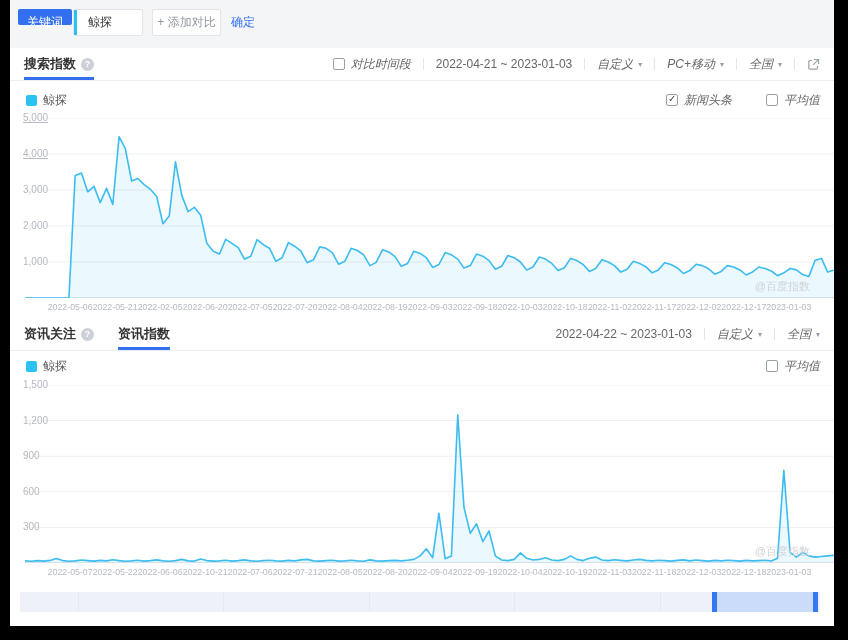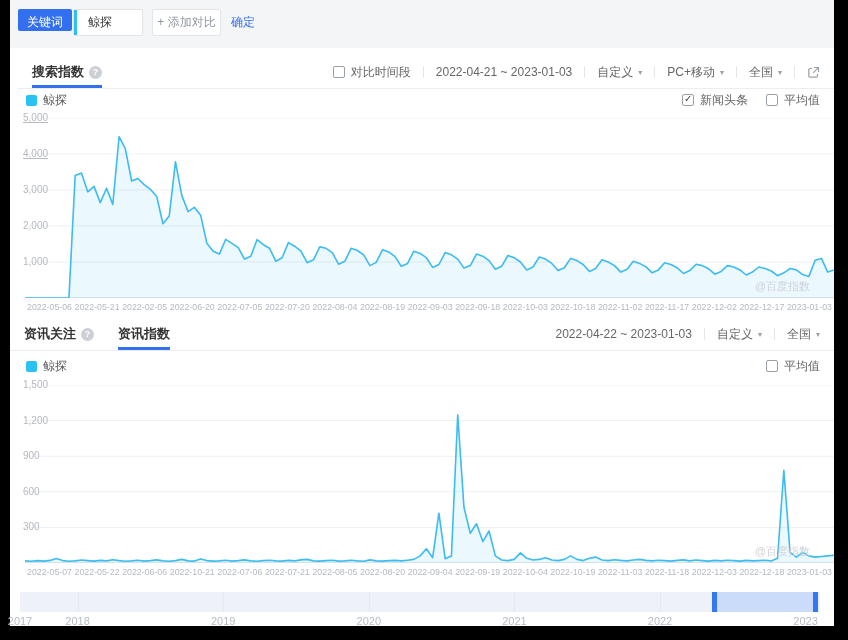--- a/index.html
+++ b/index.html
@@ -2,65 +2,65 @@
 <html><head>
 <meta charset="utf-8">
 <style>
   * { box-sizing: border-box; margin: 0; padding: 0; }
   html,body { width:848px; height:640px; }
   body { background:#000; position:relative; font-family:"Liberation Sans","DejaVu Sans",sans-serif; overflow:hidden; }
   .page { position:absolute; left:10px; top:0; right:14px; bottom:14px; background:#fff; }
 
   
   .topstrip { position:absolute; top:0; left:0; right:0; height:48px; background:#f4f5f7; }
-  .kw-btn { position:absolute; left:8px; top:9px; height:22px; line-height:27px; padding:0 9px;
+  .kw-btn { position:absolute; left:8px; top:9px; height:16px; line-height:27px; padding:0 9px;
             background:#3370f0; color:#fff; font-size:12px; border-radius:2px; cursor:pointer; }
   .kw-box { position:absolute; left:63px; top:9px; width:70px; height:27px; background:#fff;
             border:1px solid #e2e4e8; border-radius:2px; display:flex; align-items:center; }
   .kw-accent { width:3px; height:100%; background:#2ac2f2; flex:none; }
   .kw-text { font-size:12px; color:#333; padding-left:11px; }
   .add-box { position:absolute; left:142px; top:9px; width:69px; height:27px; background:#fff;
              border:1px solid #e2e4e8; border-radius:2px; color:#9097a1; font-size:12px;
              display:flex; align-items:center; justify-content:center; cursor:pointer; }
   .confirm { position:absolute; left:221px; top:9px; height:27px; line-height:27px;
              color:#3370f0; font-size:12px; cursor:pointer; }
 
   
   .card { position:absolute; top:48px; left:0; right:0; bottom:0; background:#fff; }
 
   .sec-hdr { position:absolute; left:0; right:0; height:33px; border-bottom:1px solid #ebedf0;
              display:flex; align-items:stretch; padding:0 14px; }
-  .hdr1 { top:8px;margin-left:8px; } .hdr2 { top:270px;justify-content:flex-end; }
+  .hdr1 { top:0; } .hdr2 { top:270px;justify-content:flex-end; }
   .tabs { display:flex; align-items:stretch; }
   .tab { display:flex; align-items:center; margin-right:24px; border-bottom:3px solid transparent;
          padding-top:3px; font-size:13px; font-weight:bold; color:#333; cursor:pointer; }
   .tab.on { border-bottom-color:#3370f0; }
   .help { width:13px; height:13px; border-radius:50%; background:#ccd0d6; color:#fff; font-size:9px;
           line-height:13px; text-align:center; margin-left:5px; font-weight:bold; cursor:pointer; }
   .hdr-right { margin-left:auto; display:flex; align-items:center; font-size:12px; color:#666; }
   .sep { width:1px; height:12px; background:#e4e6ea; margin:0 12px; }
   .caret { font-size:8px; color:#9aa0a8; margin-left:5px; }
-  .ctrl { display:flex; align-items:center; cursor:pointer; }
+  .ctrl { display:flex; align-items:center; cursor:pointer;font-style:italic; }
   .cb { width:12px; height:12px; border:1px solid #9aa0a8; border-radius:2px; display:inline-block;
         margin-right:6px; position:relative; background:#fff; flex:none; }
   .cb.on::after { content:"\2713"; position:absolute; left:1px; top:-2px; font-size:10px; color:#444; font-weight:bold; }
   .ext-icon { margin-left:0; display:flex; align-items:center; cursor:pointer; }
 
   .legend-row { position:absolute; left:16px; right:14px; height:20px; display:flex; align-items:center; }
   .lg1 { top:42px; } .lg2 { top:308px; }
   .sq { width:11px; height:11px; background:#2ac2f2; border-radius:2px; margin-right:6px; flex:none; }
   .lg-label { font-size:12px; color:#555; }
-  .lg-right { margin-left:auto; display:flex; align-items:center; font-size:12px; color:#666; gap:18px; }
+  .lg-right { margin-left:auto; display:flex; align-items:center; font-size:12px; color:#666; gap:34px; }
 
   .plot-wrap { position:absolute; left:15px; right:0; }
   .pw1 { top:70px; } .pw2 { top:337px; }
   .plot { position:relative; width:100%; }
   .p1 { height:180px; } .p2 { height:178px; }
   .ylabels span { position:absolute; left:-2px; font-size:10px; color:#b5b9c1; }
-  .xlabels { display:flex; justify-content:space-between; margin-top:4px; padding:0 2px;
+  .xlabels { display:flex; justify-content:center; margin-top:4px; padding:0 2px;
              font-size:8.8px; color:#b5b9c1; white-space:nowrap; }
   .watermark { position:absolute; right:24px; bottom:4px; font-size:11px; color:#cfd2d6; pointer-events:none; }
 
   
   .timeline { position:absolute; left:10px; right:14px; top:544px; }
   .track { position:relative; height:20px; background:#eef1f7; border-radius:1px; }
   .ytick { position:absolute; top:0; bottom:0; width:1px; background:#e4e8f1; }
   .selection { position:absolute; top:0; bottom:0; background:#cbdcfa; }
   .handle { position:absolute; top:0; bottom:0; width:5px; background:#3377f2; cursor:ew-resize; }
   .handle.l { left:0; } .handle.r { right:0; }
@@ -264,25 +264,16 @@
           <div class="ytick" style="left: 80%;"></div>
           <div class="ytick" style="left: 61.8%;"></div>
           <div class="ytick" style="left: 43.6%;"></div>
           <div class="ytick" style="left: 25.4%;"></div>
           <div class="ytick" style="left: 7.2%;"></div>
         <div class="selection" style="left: 86.5%; width: 13.25%;">
           <div class="handle l"></div>
           <div class="handle r"></div>
         </div>
       </div>
-      <div class="years">
-          <span style="left: 0%;">2017</span>
-          <span style="left: 7.2%;">2018</span>
-          <span style="left: 25.4%;">2019</span>
-          <span style="left: 43.6%;">2020</span>
-          <span style="left: 61.8%;">2021</span>
-          <span style="left: 80%;">2022</span>
-          <span style="left: 98.2%;">2023</span>
-        </div>
     </div>
 
   </div>
 </div>
 
 </body></html>

